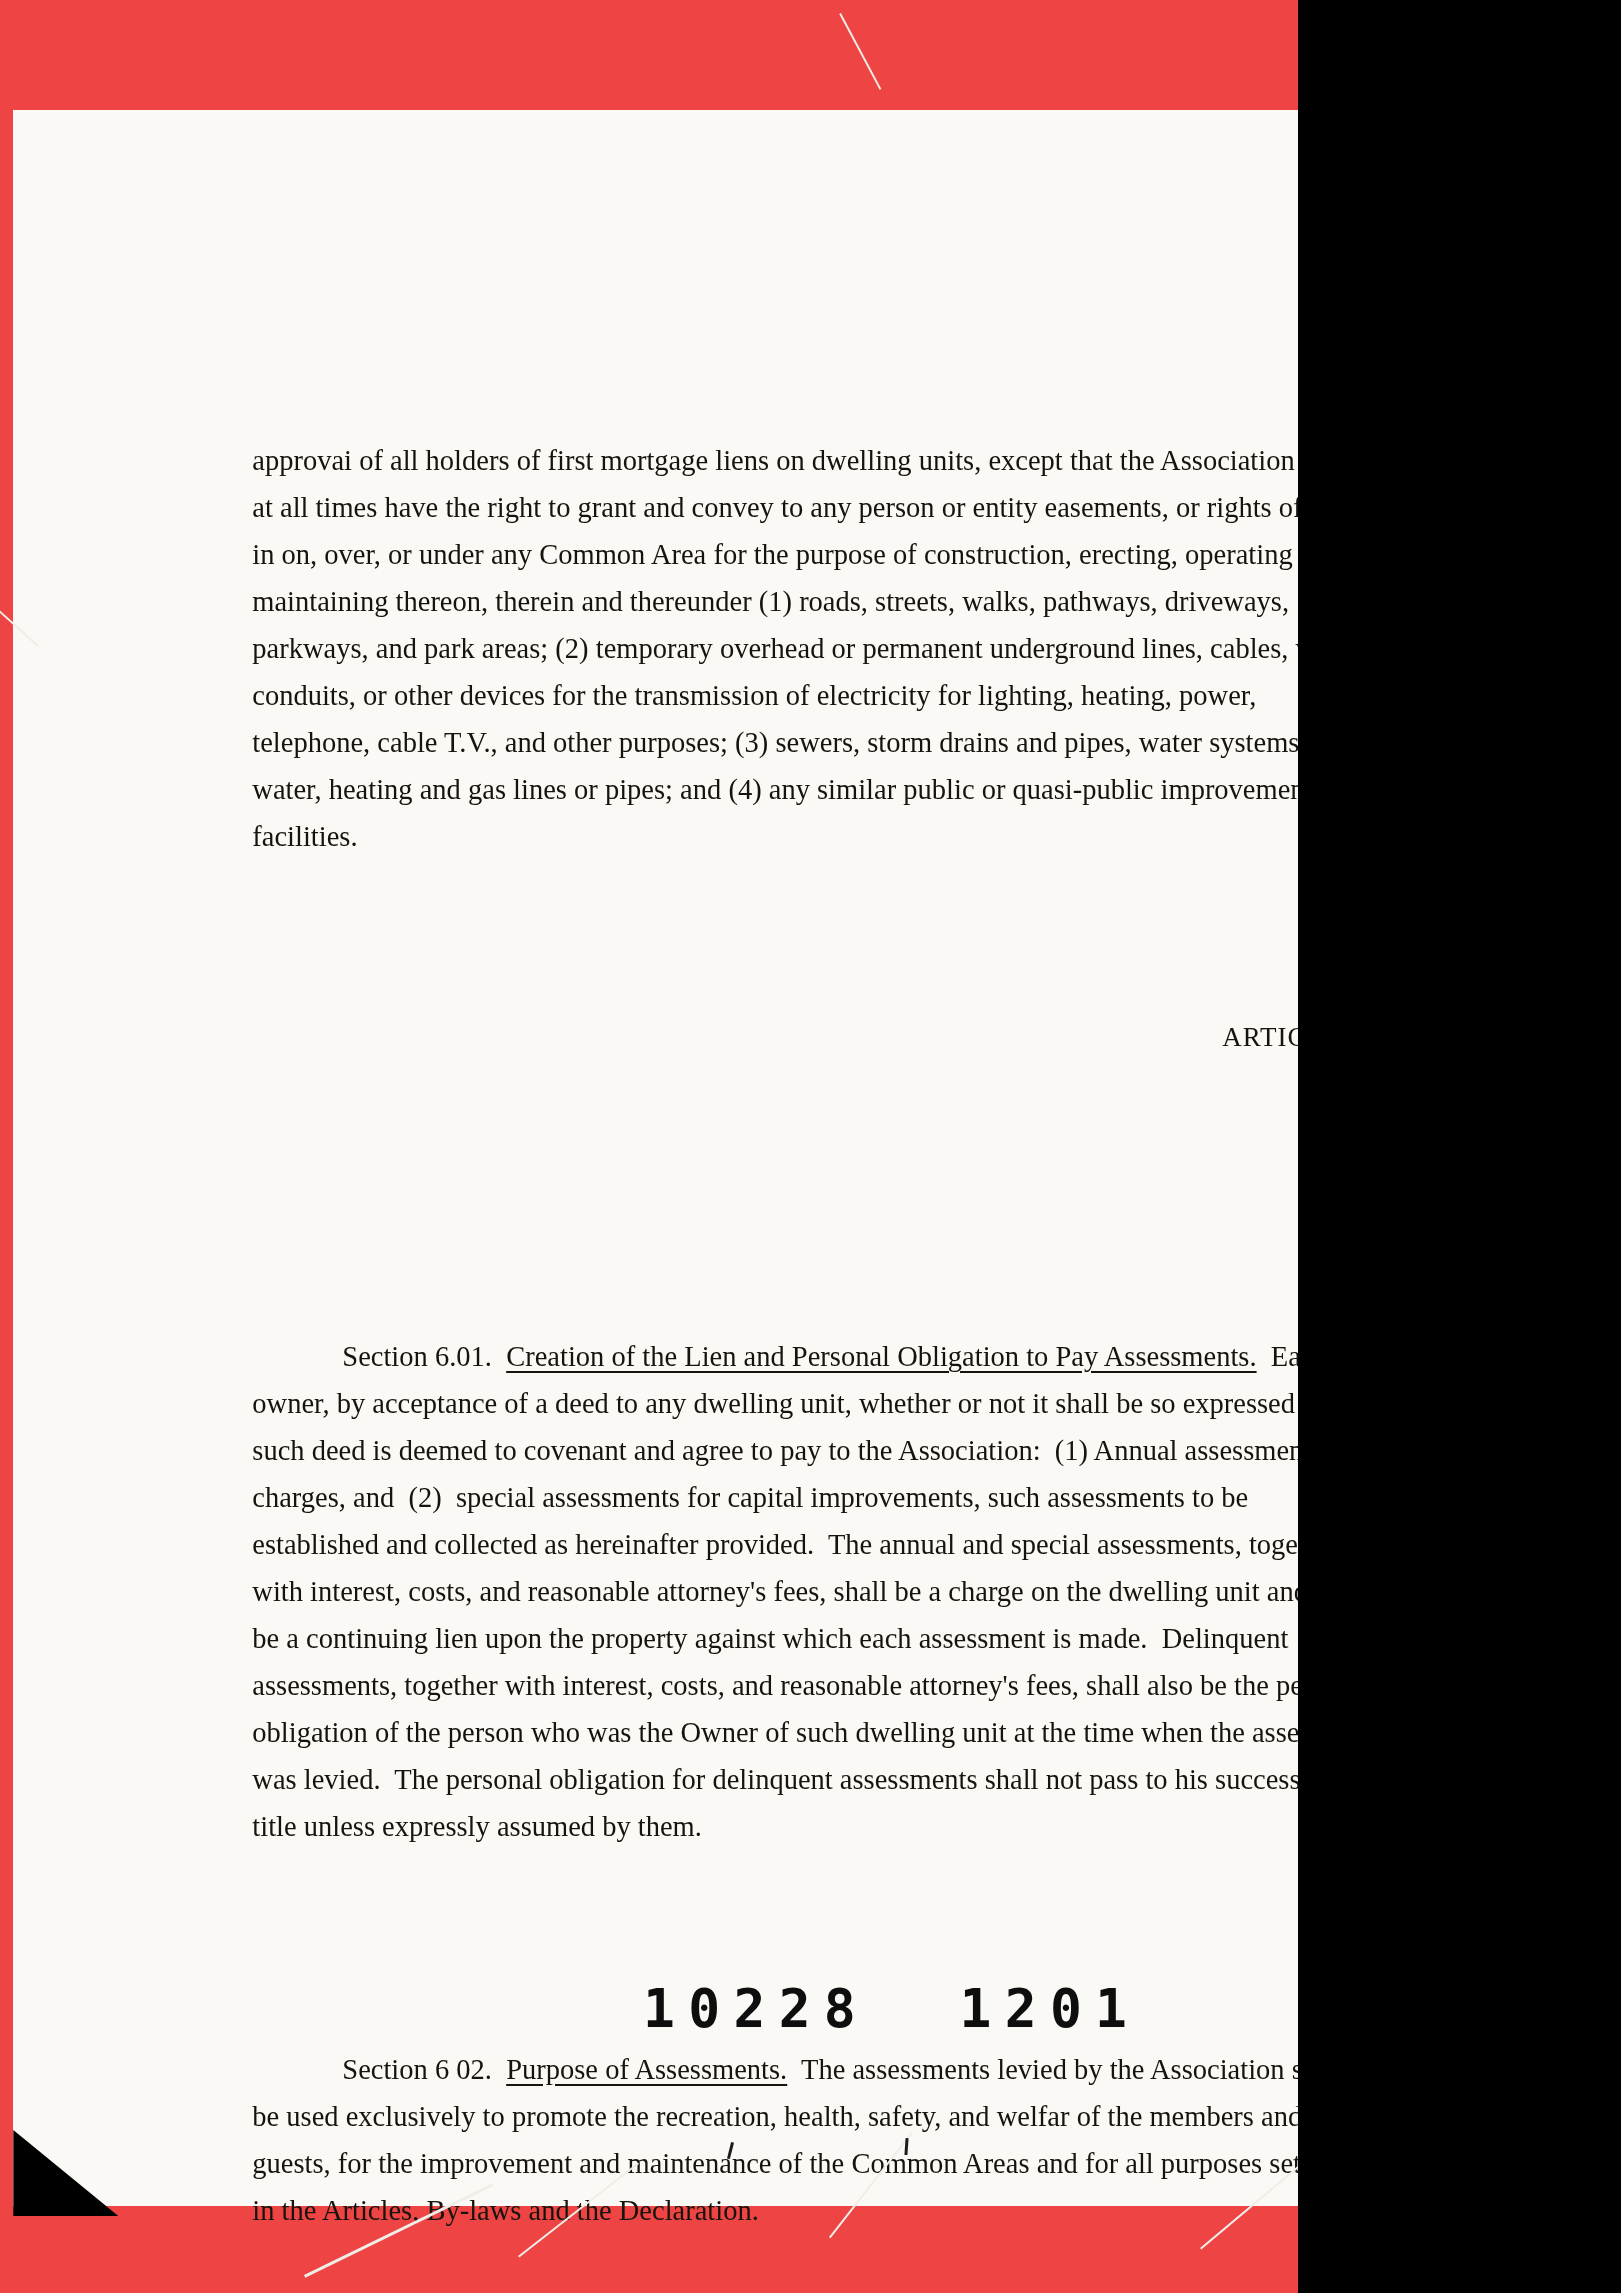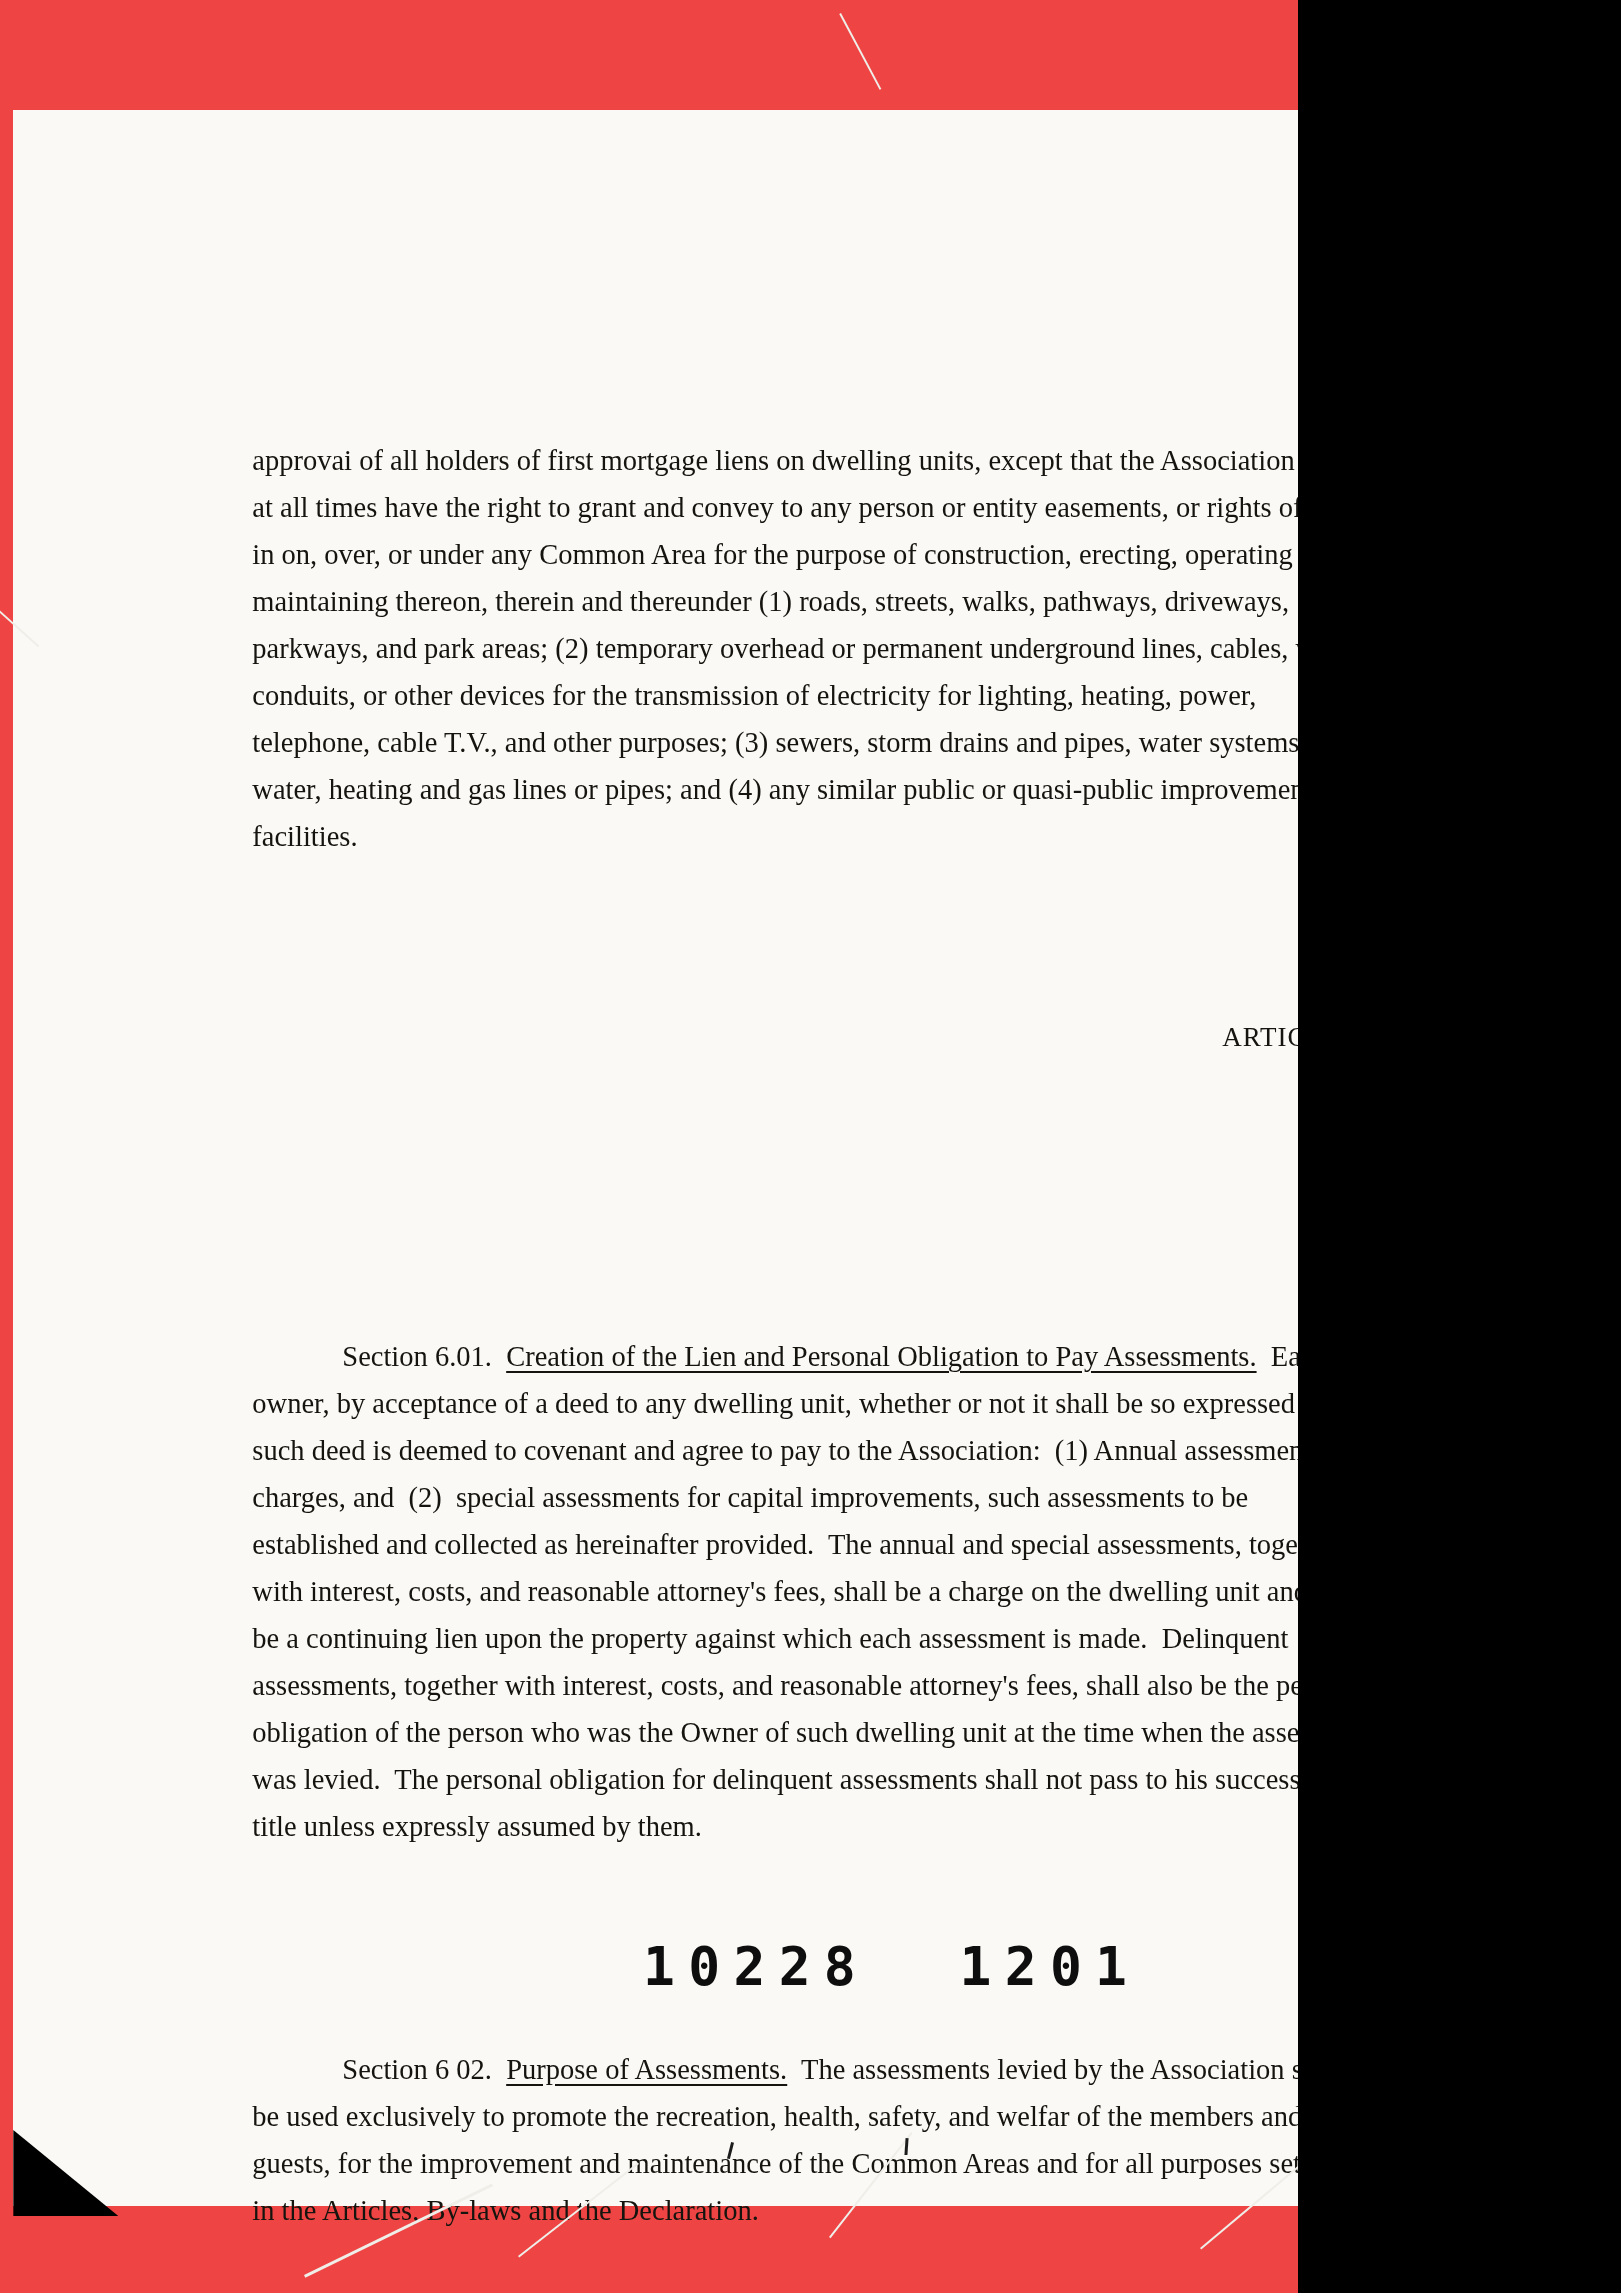--- a/index.html
+++ b/index.html
@@ -47,21 +47,21 @@
     letter-spacing: 1px;
     text-decoration: underline;
     text-underline-offset: 5.7px;
   }
   .sec1 { margin-top: 84px; }
   .sec2 { margin-top: 55px; }
   .u { text-decoration: underline; text-underline-offset: 4.8px; text-align: right; }
   .stamp {
     position: absolute;
     left: 643px;
-    top: 1936px;
+    top: 1978px;
     font-family: "DejaVu Sans Mono", monospace;
     font-size: 53px;
     font-weight: 700;
     letter-spacing: 13.3px;
     color: #0e0e0e;
     white-space: pre;
   }
   
   .tear-tr {
     position: absolute;

